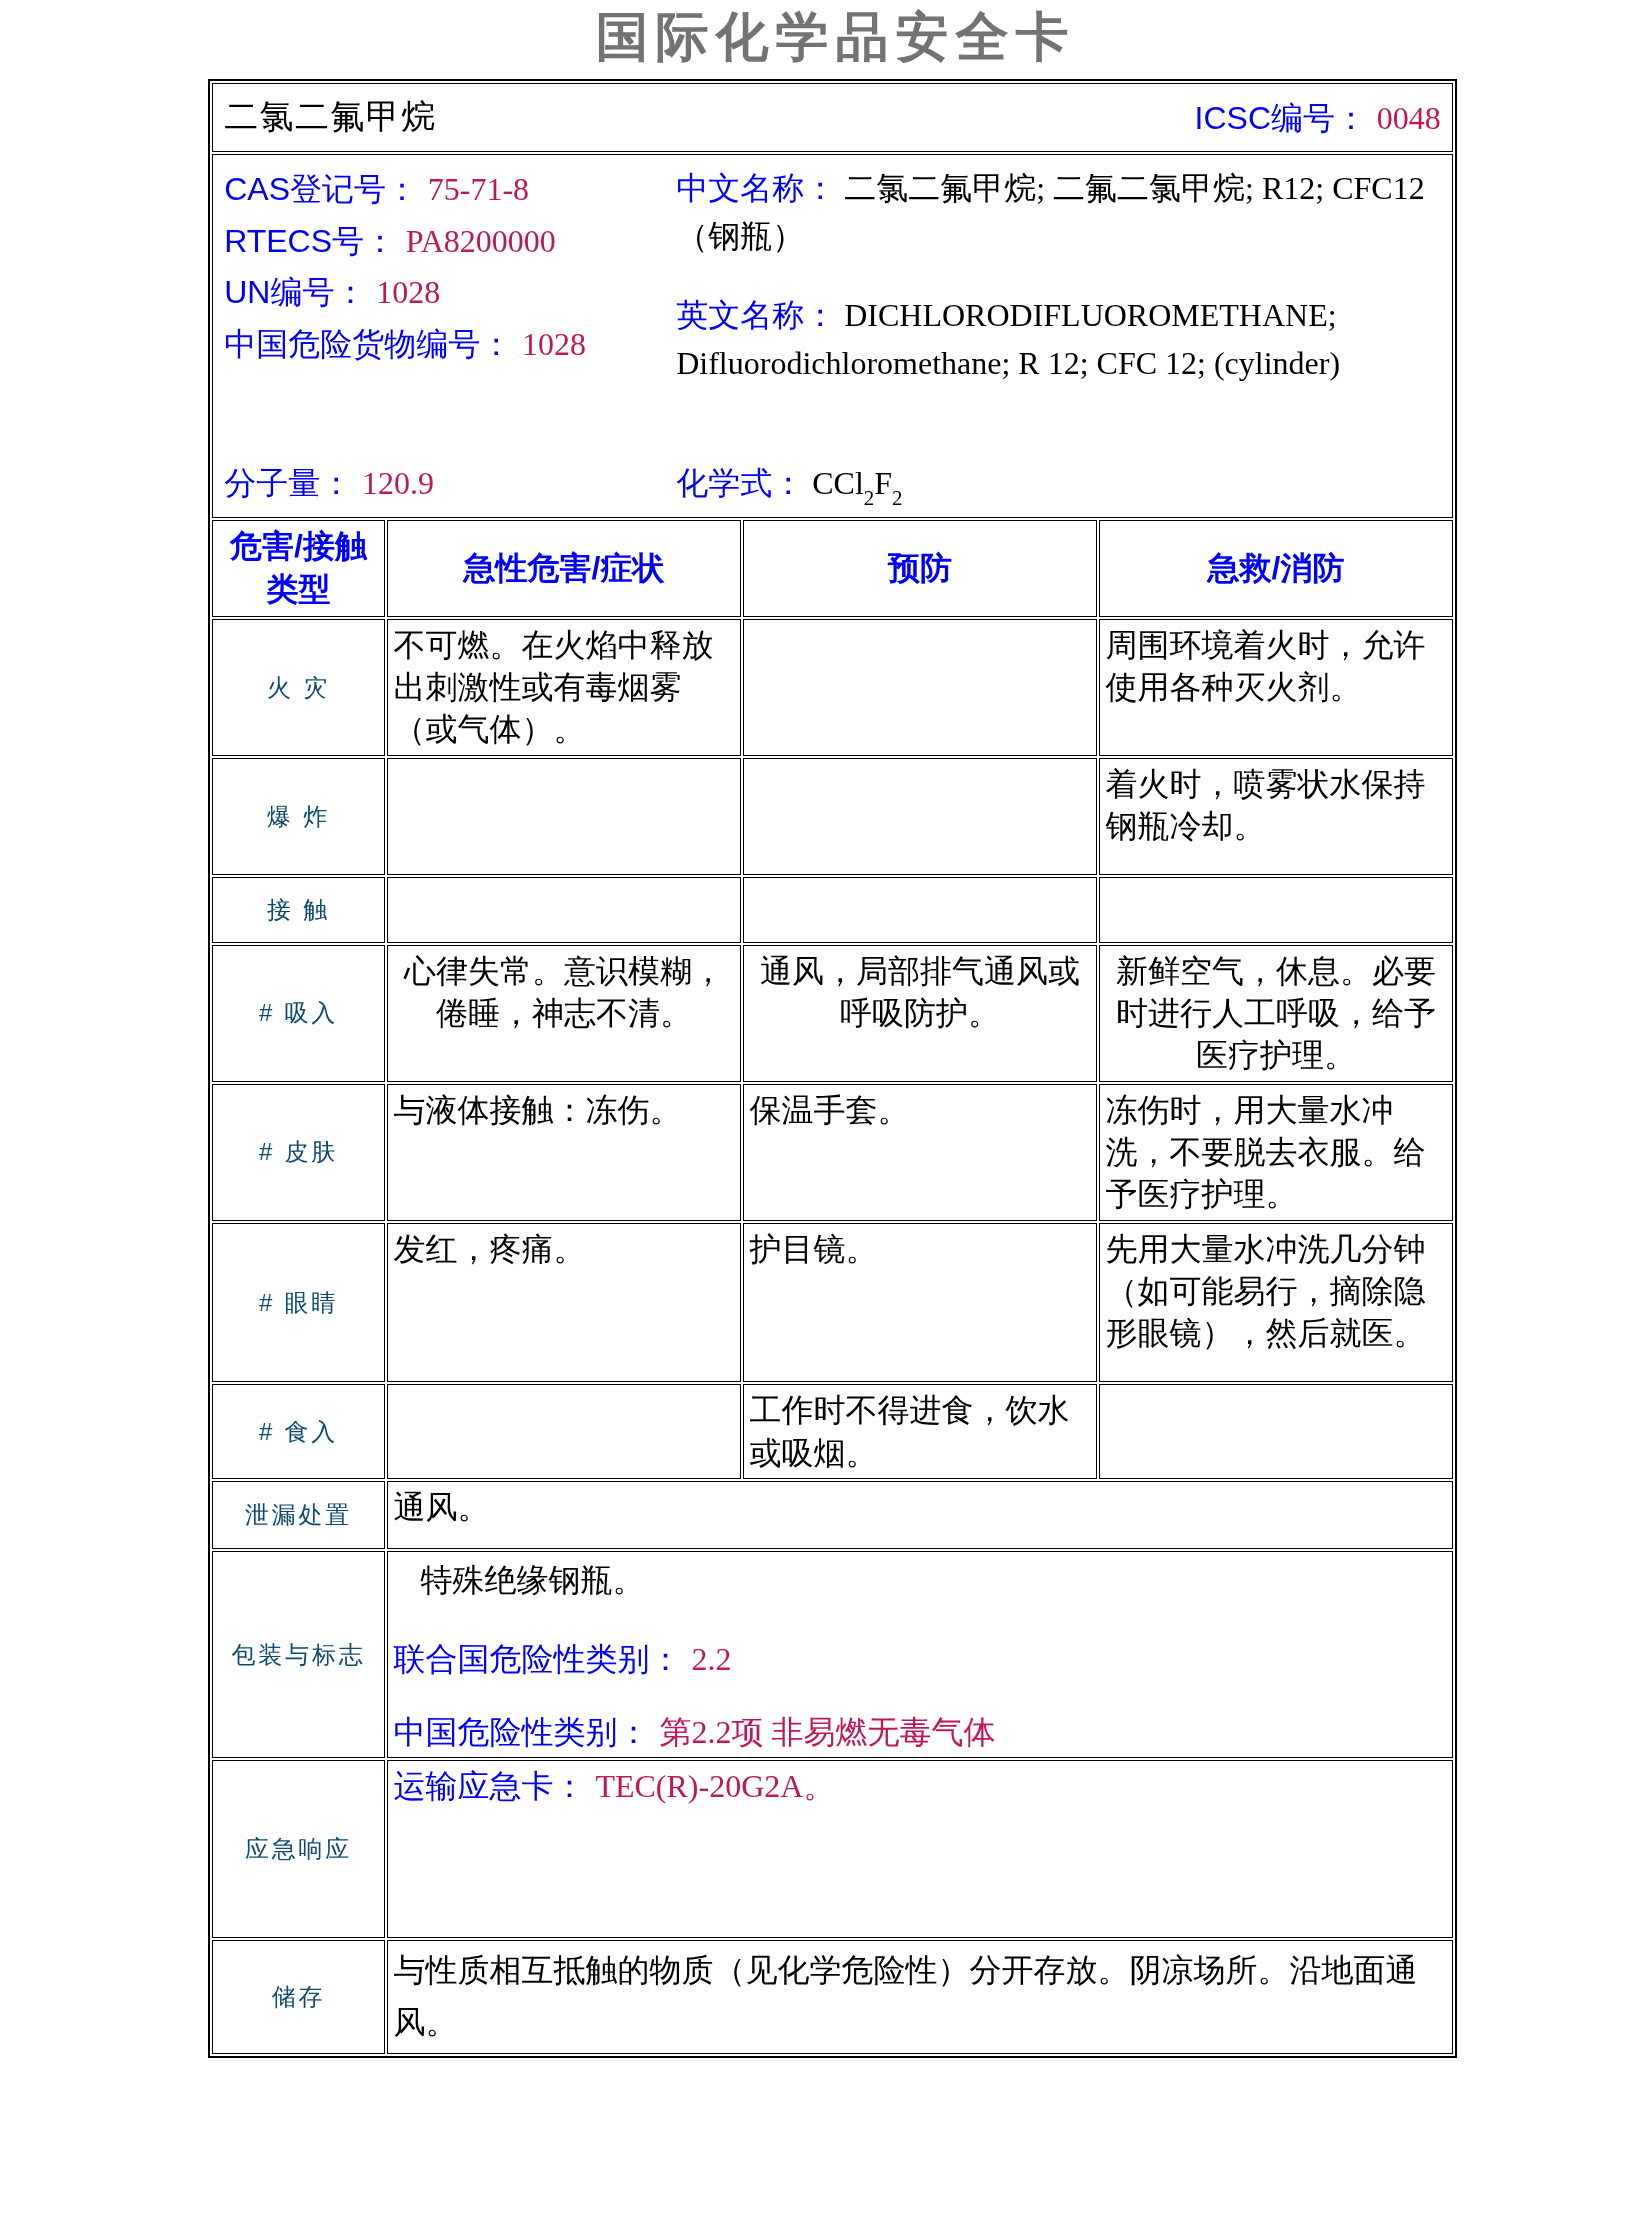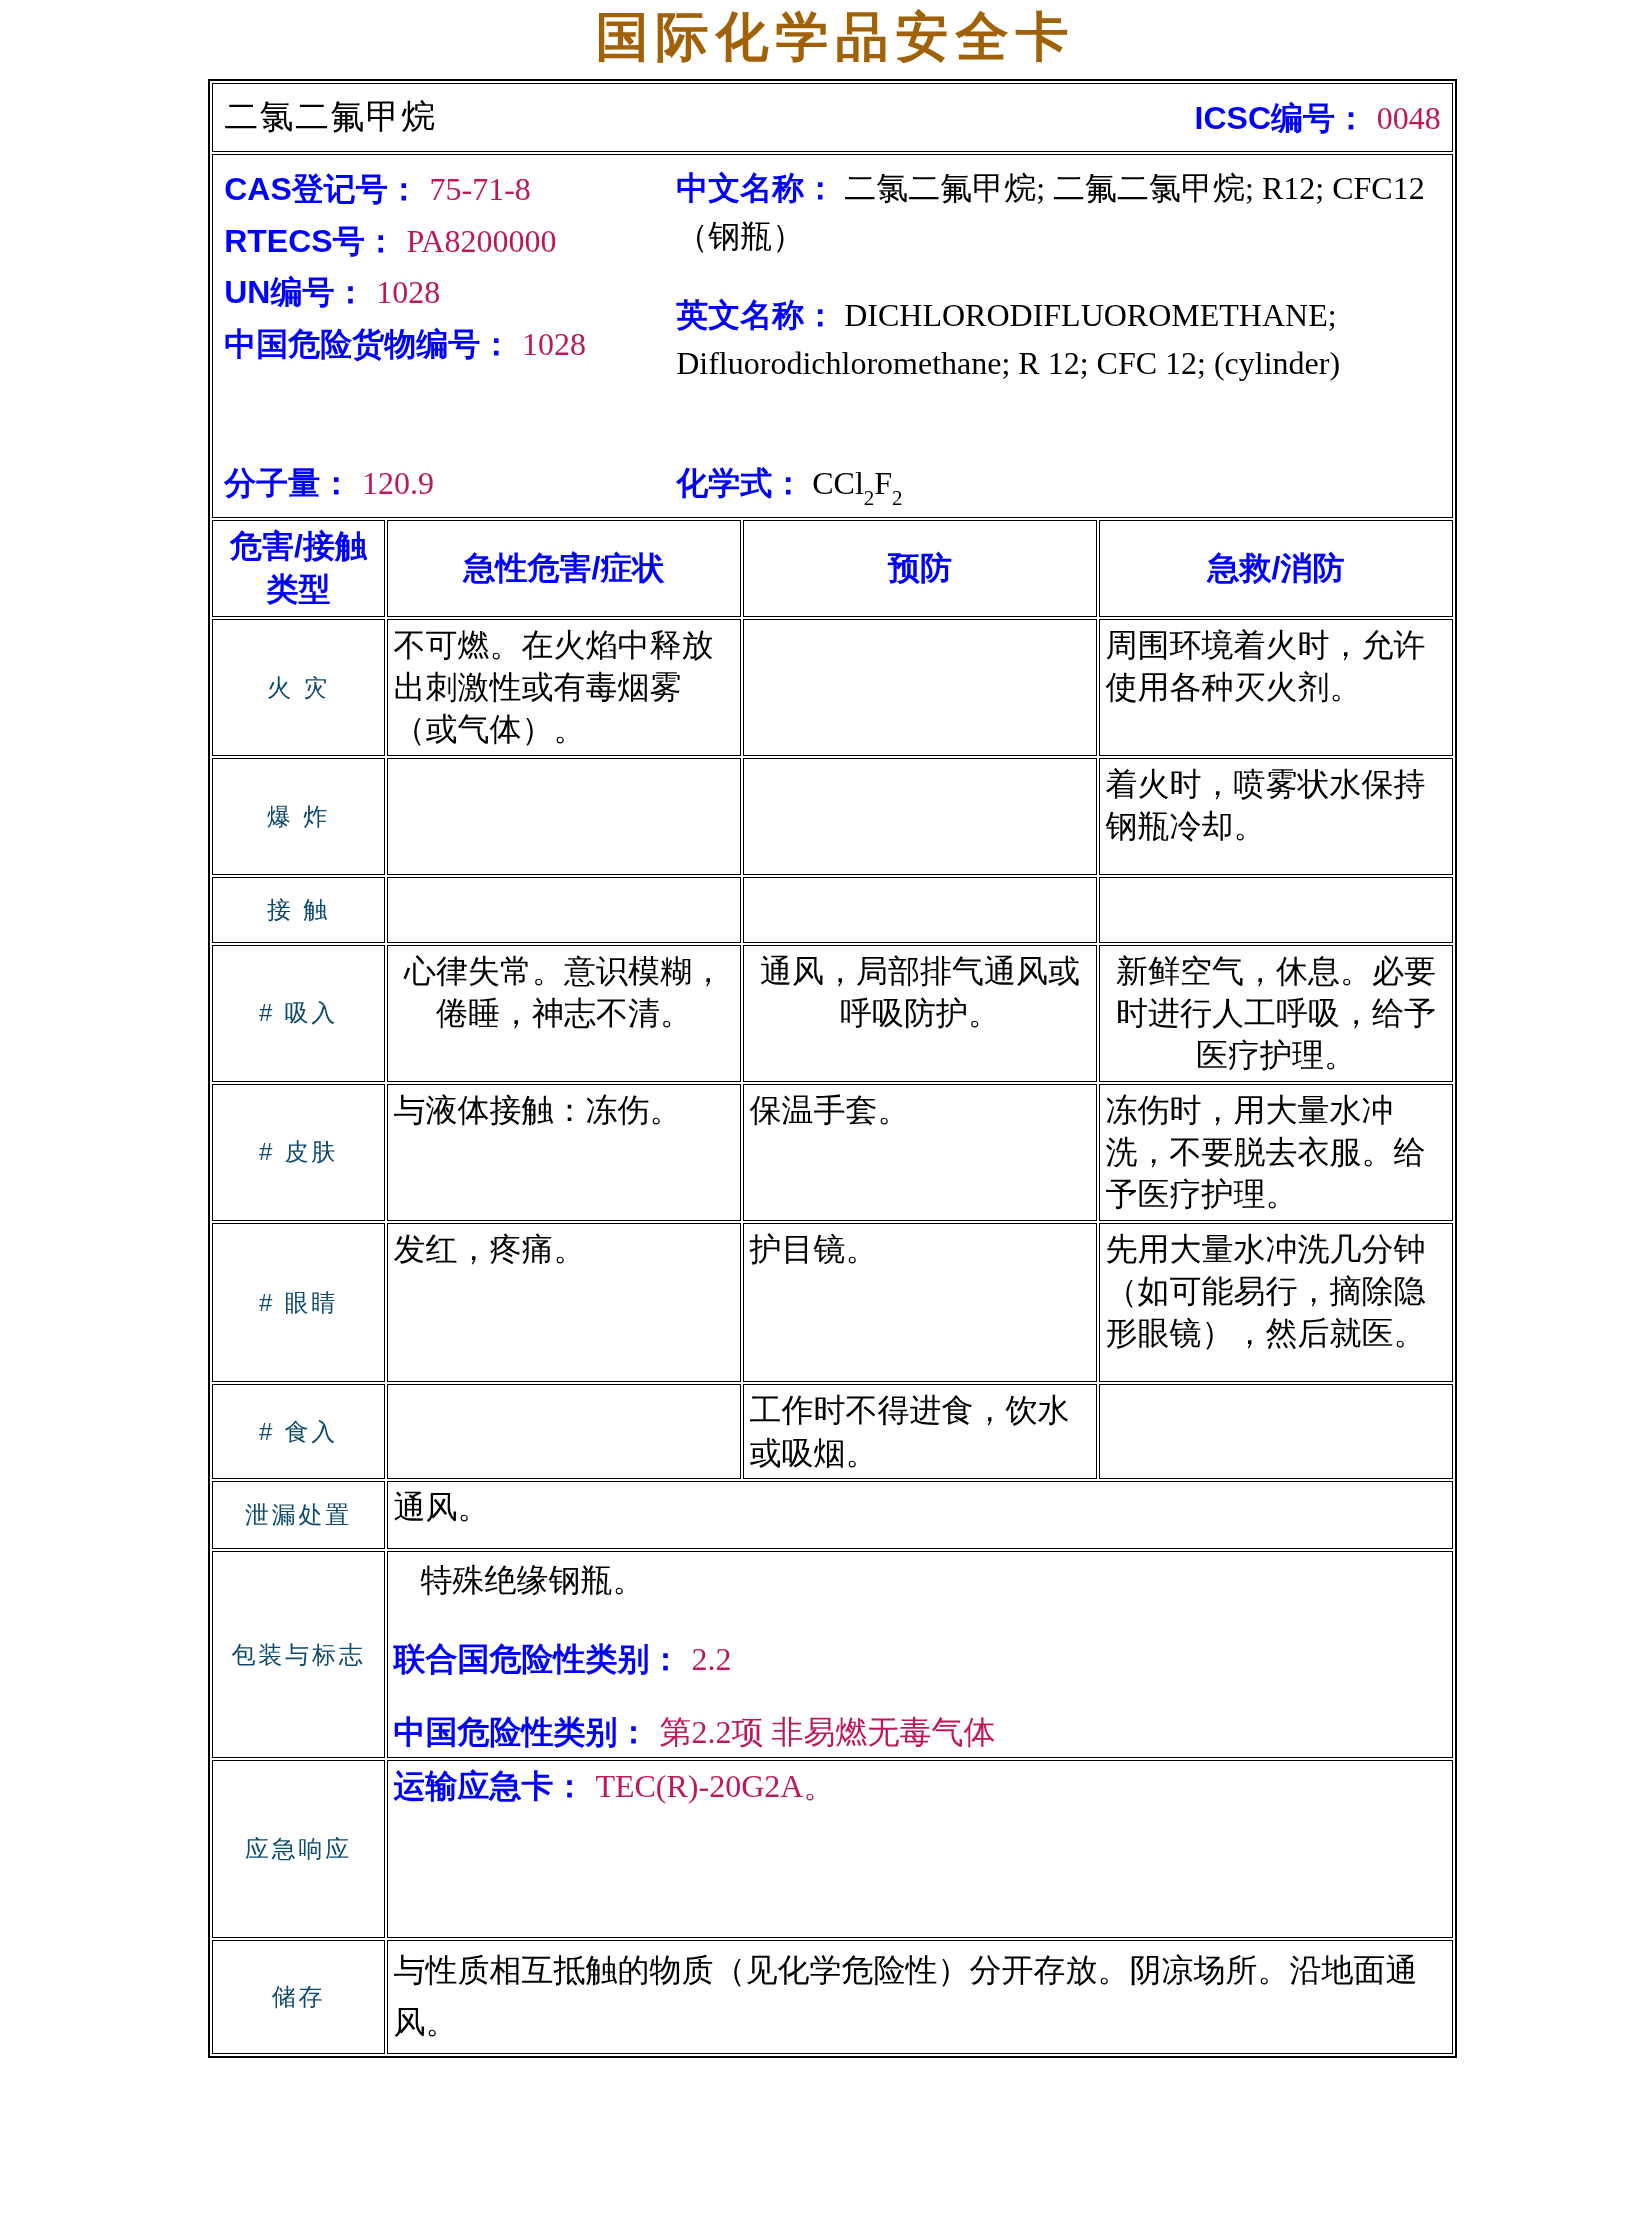--- a/index.html
+++ b/index.html
@@ -13,21 +13,21 @@
     color: #000000;
   }
   .title {
     margin: 0;
     padding-top: 8.4px;
     margin-left: 208px;
     width: 1255px;
     text-align: center;
     font-size: 53px;
     font-weight: bold;
-    color: #a16207;
+    color: #737373;
     letter-spacing: 7px;
     font-family: "Liberation Serif", "DejaVu Serif", serif;
     line-height: 1.1;
   }
   table.card {
     margin-left: 208px;
     margin-top: 12.6px;
     width: 1032px;
     table-layout: fixed;
     border-collapse: separate;
@@ -44,21 +44,21 @@
     border: 1.4px solid #000000;
     padding: 4.2px 5.6px;
     vertical-align: top;
     font-size: 32px;
     line-height: 1.32;
     word-break: break-word;
     overflow-wrap: break-word;
   }
   .blabel {
     font-family: "Liberation Sans", "DejaVu Sans", sans-serif;
-    font-weight: bold;
+    font-weight: normal;
     color: #0000ff;
   }
   .bval { color: #be185d; margin-left: 9.8px; }
   
   td.name-cell { height: 67px; vertical-align: middle; padding: 0 11.2px; }
   .name-flex { display: flex; justify-content: space-between; align-items: center; }
   .chem-name { font-size: 34px; letter-spacing: 1.4px; }
   .icsc { font-size: 32px; }
   
   td.id-cell { height: 345px; padding: 8.4px 11.2px; }

